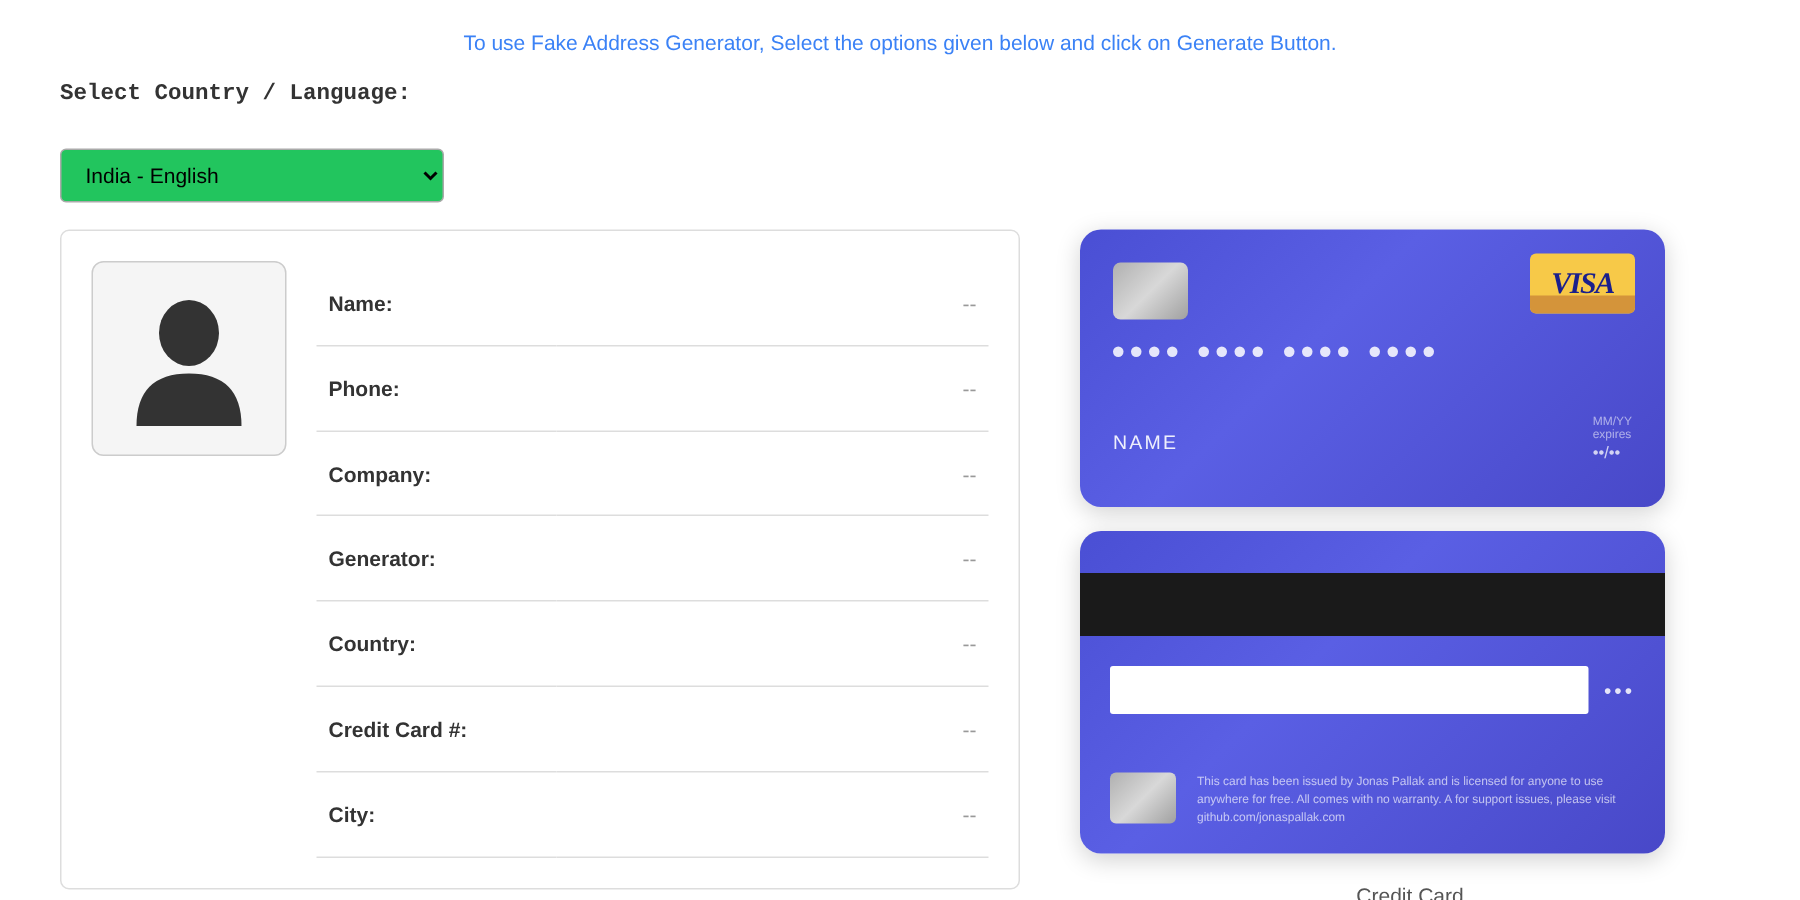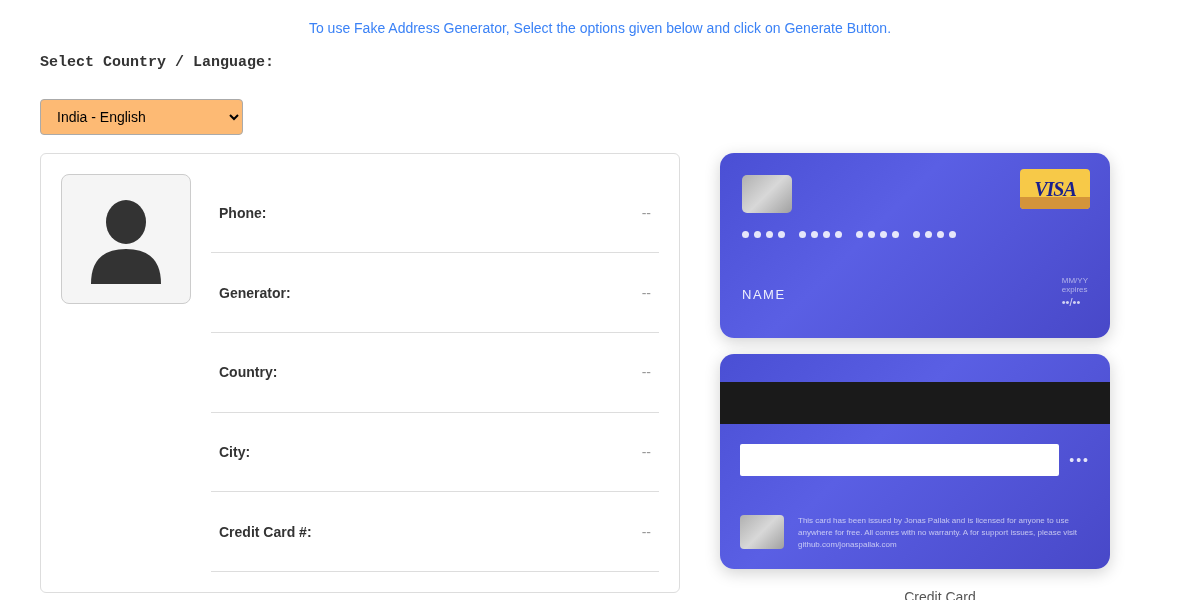--- a/index.html
+++ b/index.html
@@ -16,28 +16,28 @@
       margin-bottom: 18px;
     }
     .select-label {
       font-weight: bold;
       font-size: 15px;
       margin-bottom: 8px;
       font-family: Liberation Mono, monospace;
     }
     .country-select {
       display: block;
-      width: 203px;
+      width: 256px;
       padding: 8px 12px;
       font-size: 14px;
       border: 1px solid #aaa;
       border-radius: 4px;
       appearance: auto;
       margin-bottom: 18px;
-      background: #fdba74;
+      background: #22c55e;
       cursor: pointer;
       margin-top: 28px;
     }
     .main-layout {
       display: flex;
       gap: 40px;
       align-items: flex-start;
     }
     .profile-card {
       border: 1px solid #ddd;
@@ -263,38 +263,46 @@
 <div class="main-layout">
   <div class="profile-card">
     <div class="avatar-box">
       <svg class="avatar-svg" viewBox="0 0 80 90" xmlns="http://www.w3.org/2000/svg">
         <ellipse cx="40" cy="28" rx="20" ry="22" fill="#333"></ellipse>
         <path d="M5,90 Q5,55 40,55 Q75,55 75,90 Z" fill="#333"></path>
       </svg>
     </div>
     <table class="fields-table">
       <tbody id="fields-tbody">
+      <tr>
+      <td>Name:</td>
+      <td>--</td>
+    </tr>
           <tr>
       <td>Phone:</td>
       <td>--</td>
     </tr>
           <tr>
+      <td>Company:</td>
+      <td>--</td>
+    </tr>
+          <tr>
       <td>Generator:</td>
       <td>--</td>
     </tr>
           <tr>
       <td>Country:</td>
       <td>--</td>
     </tr>
           <tr>
+      <td>Credit Card #:</td>
+      <td>--</td>
+    </tr>
+          <tr>
       <td>City:</td>
-      <td>--</td>
-    </tr>
-          <tr>
-      <td>Credit Card #:</td>
       <td>--</td>
     </tr>
         </tbody>
     </table>
   </div>
 
   <div class="cards-section">
 
     <div class="credit-card-front">
       <div class="card-chip"></div>

